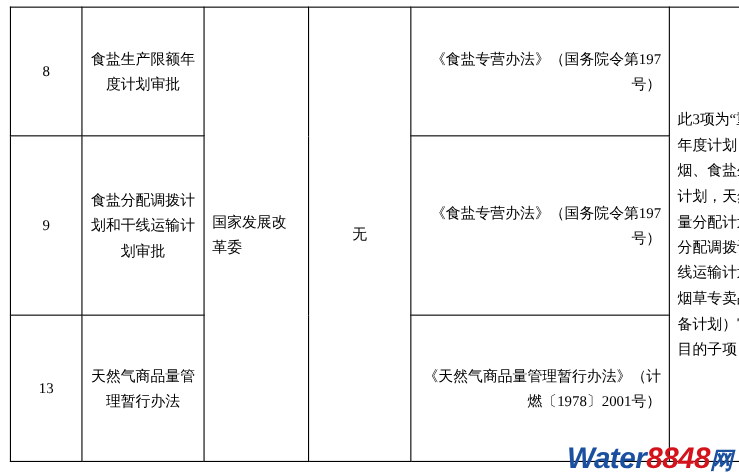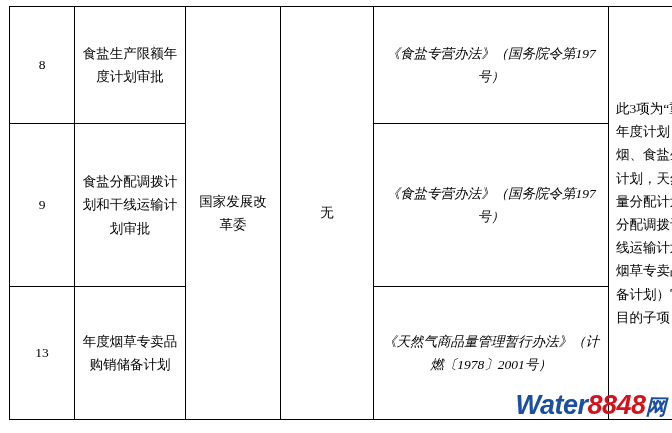--- a/index.html
+++ b/index.html
@@ -38,45 +38,44 @@
   td.col-num {
     width: 50px;
     text-align: center;
   }
   td.col-item {
     width: 96px;
     text-align: center;
   }
   td.col-dept {
     width: 80px;
-    text-align: center;
+    text-align: left;
   }
   td.col-none {
     width: 78px;
     text-align: center;
   }
   td.col-basis {
     width: 220px;
-    text-align: center;
-    font-style: italic;
+    text-align: right;
   }
   td.col-note {
     width: 112px;
     text-align: left;
     vertical-align: top;
     padding-top: 10px;
   }
   .row-1 td { height: 104px; }
   .row-2 td { height: 150px; }
   .row-3 td { height: 120px; }
 
   .watermark {
     position: absolute;
     right: 6px;
-    bottom: 20px;
+    bottom: 9px;
     text-align: right;
     user-select: none;
   }
   .wm-line1 {
     font-family: "Liberation Sans", "DejaVu Sans", sans-serif;
     font-weight: bold;
     font-style: italic;
     font-size: 27px;
     line-height: 1;
     letter-spacing: -0.5px;
@@ -108,21 +107,21 @@
         <td class="col-basis">《食盐专营办法》（国务院令第197号）</td>
         <td class="col-note" rowspan="3">此3项为“重要商品年度计划（包括卷烟、食盐生产限额计划，天然气商品量分配计划，食盐分配调拨计划和干线运输计划，年度烟草专卖品购销储备计划）审批”项目的子项</td>
       </tr>
       <tr class="row-2">
         <td class="col-num">9</td>
         <td class="col-item">食盐分配调拨计划和干线运输计划审批</td>
         <td class="col-basis">《食盐专营办法》（国务院令第197号）</td>
       </tr>
       <tr class="row-3">
         <td class="col-num">13</td>
-        <td class="col-item">年度烟草专卖品购销储备计划</td>
+        <td class="col-item">天然气商品量管理暂行办法</td>
         <td class="col-basis">《天然气商品量管理暂行办法》（计燃〔1978〕2001号）</td>
       </tr>
     </tbody>
   </table>
 
   <div class="watermark">
     <div class="wm-line1"><span class="wm-water">Water</span><span class="wm-num">8848</span><span class="wm-net">网</span></div>
   </div>
 
 </div>

